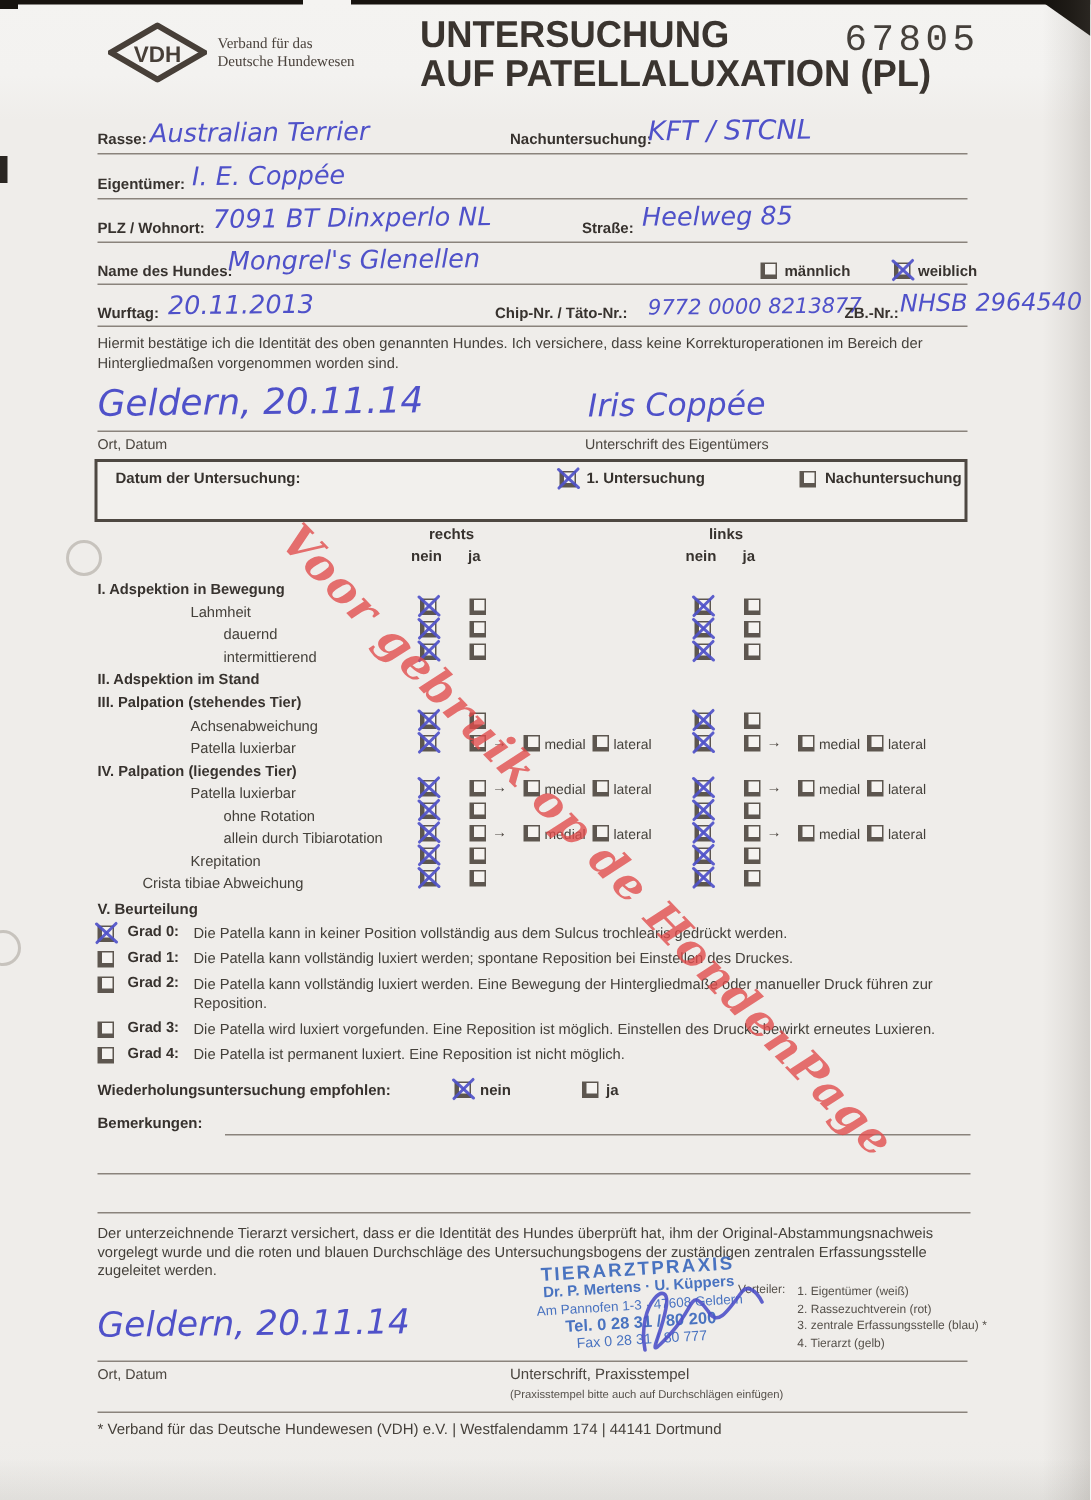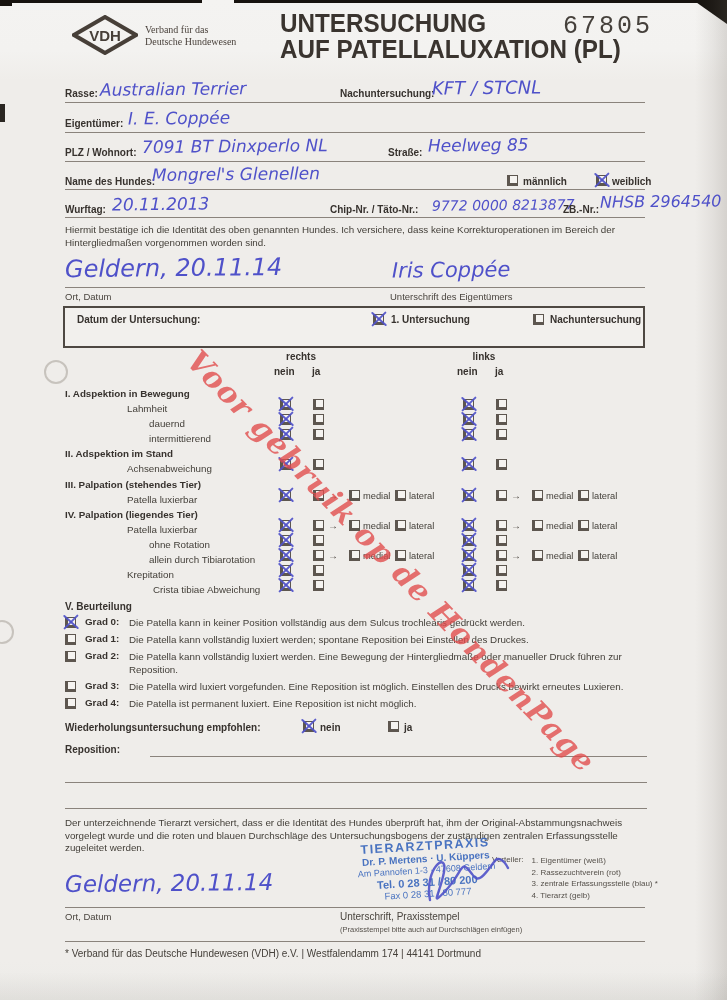--- a/index.html
+++ b/index.html
@@ -147,29 +147,29 @@
   <span class="lbl" style="left:312px;top:366px;">ja</span>
   <span class="lbl" style="left:457px;top:366px;">nein</span>
   <span class="lbl" style="left:495px;top:366px;">ja</span>
 
   <div id="exam-rows">
       <div class="exam-row"><span class="exam-sec" style="margin-left: 0px;">I. Adspektion in Bewegung</span></div>
       <div class="exam-row"><span class="exam-lbl" style="margin-left: 62px;">Lahmheit</span><span class="cb checked" style="left: 215px;"></span><span class="cb" style="left: 248px;"></span><span class="cb checked" style="left: 398px;"></span><span class="cb" style="left: 431px;"></span></div>
       <div class="exam-row"><span class="exam-lbl" style="margin-left: 84px;">dauernd</span><span class="cb checked" style="left: 215px;"></span><span class="cb" style="left: 248px;"></span><span class="cb checked" style="left: 398px;"></span><span class="cb" style="left: 431px;"></span></div>
       <div class="exam-row"><span class="exam-lbl" style="margin-left: 84px;">intermittierend</span><span class="cb checked" style="left: 215px;"></span><span class="cb" style="left: 248px;"></span><span class="cb checked" style="left: 398px;"></span><span class="cb" style="left: 431px;"></span></div>
       <div class="exam-row"><span class="exam-sec" style="margin-left: 0px;">II. Adspektion im Stand</span></div>
+      <div class="exam-row"><span class="exam-sec" style="margin-left: 0px;">III. Palpation (stehendes Tier)</span></div>
       <div class="exam-row"><span class="exam-lbl" style="margin-left: 62px;">Achsenabweichung</span><span class="cb checked" style="left: 215px;"></span><span class="cb" style="left: 248px;"></span><span class="cb checked" style="left: 398px;"></span><span class="cb" style="left: 431px;"></span></div>
-      <div class="exam-row"><span class="exam-sec" style="margin-left: 0px;">III. Palpation (stehendes Tier)</span></div>
       <div class="exam-row"><span class="exam-lbl" style="margin-left: 62px;">Patella luxierbar</span><span class="cb checked" style="left: 215px;"></span><span class="cb" style="left: 248px;"></span><span class="arrow" style="left: 263px;">→</span><span class="cb" style="left: 284px;"></span><span class="sml" style="left: 298px;">medial</span><span class="cb" style="left: 330px;"></span><span class="sml" style="left: 344px;">lateral</span><span class="cb checked" style="left: 398px;"></span><span class="cb" style="left: 431px;"></span><span class="arrow" style="left: 446px;">→</span><span class="cb" style="left: 467px;"></span><span class="sml" style="left: 481px;">medial</span><span class="cb" style="left: 513px;"></span><span class="sml" style="left: 527px;">lateral</span></div>
       <div class="exam-row"><span class="exam-sec" style="margin-left: 0px;">IV. Palpation (liegendes Tier)</span></div>
       <div class="exam-row"><span class="exam-lbl" style="margin-left: 62px;">Patella luxierbar</span><span class="cb checked" style="left: 215px;"></span><span class="cb" style="left: 248px;"></span><span class="arrow" style="left: 263px;">→</span><span class="cb" style="left: 284px;"></span><span class="sml" style="left: 298px;">medial</span><span class="cb" style="left: 330px;"></span><span class="sml" style="left: 344px;">lateral</span><span class="cb checked" style="left: 398px;"></span><span class="cb" style="left: 431px;"></span><span class="arrow" style="left: 446px;">→</span><span class="cb" style="left: 467px;"></span><span class="sml" style="left: 481px;">medial</span><span class="cb" style="left: 513px;"></span><span class="sml" style="left: 527px;">lateral</span></div>
       <div class="exam-row"><span class="exam-lbl" style="margin-left: 84px;">ohne Rotation</span><span class="cb checked" style="left: 215px;"></span><span class="cb" style="left: 248px;"></span><span class="cb checked" style="left: 398px;"></span><span class="cb" style="left: 431px;"></span></div>
       <div class="exam-row"><span class="exam-lbl" style="margin-left: 84px;">allein durch Tibiarotation</span><span class="cb checked" style="left: 215px;"></span><span class="cb" style="left: 248px;"></span><span class="arrow" style="left: 263px;">→</span><span class="cb" style="left: 284px;"></span><span class="sml" style="left: 298px;">medial</span><span class="cb" style="left: 330px;"></span><span class="sml" style="left: 344px;">lateral</span><span class="cb checked" style="left: 398px;"></span><span class="cb" style="left: 431px;"></span><span class="arrow" style="left: 446px;">→</span><span class="cb" style="left: 467px;"></span><span class="sml" style="left: 481px;">medial</span><span class="cb" style="left: 513px;"></span><span class="sml" style="left: 527px;">lateral</span></div>
       <div class="exam-row"><span class="exam-lbl" style="margin-left: 62px;">Krepitation</span><span class="cb checked" style="left: 215px;"></span><span class="cb" style="left: 248px;"></span><span class="cb checked" style="left: 398px;"></span><span class="cb" style="left: 431px;"></span></div>
-      <div class="exam-row"><span class="exam-lbl" style="margin-left: 88px;">Crista tibiae Abweichung</span><span class="cb checked" style="left: 215px;"></span><span class="cb" style="left: 248px;"></span><span class="cb checked" style="left: 398px;"></span><span class="cb" style="left: 431px;"></span></div>
+      <div class="exam-row"><span class="exam-lbl" style="margin-left: 30px;">Crista tibiae Abweichung</span><span class="cb checked" style="left: 215px;"></span><span class="cb" style="left: 248px;"></span><span class="cb checked" style="left: 398px;"></span><span class="cb" style="left: 431px;"></span></div>
     </div>
 
   <span class="lbl" style="left:65px;top:601px;">V. Beurteilung</span>
   <div id="grades">
       <div class="grade-row">
         <span class="cb checked"></span>
         <span class="grade-lbl">Grad 0:</span>
         <div class="grade-txt">Die Patella kann in keiner Position vollständig aus dem Sulcus trochlearis gedrückt werden.</div>
       </div>
       <div class="grade-row">
@@ -193,21 +193,21 @@
         <div class="grade-txt">Die Patella ist permanent luxiert. Eine Reposition ist nicht möglich.</div>
       </div>
     </div>
 
   <span class="lbl" style="left:65px;top:722px;">Wiederholungsuntersuchung empfohlen:</span>
   <span class="cb checked" style="left:303px;top:721px;"></span>
   <span class="lbl" style="left:320px;top:722px;">nein</span>
   <span class="cb" style="left:388px;top:721px;"></span>
   <span class="lbl" style="left:404px;top:722px;">ja</span>
 
-  <span class="lbl" style="left:65px;top:744px;">Reposition:</span>
+  <span class="lbl" style="left:65px;top:744px;">Bemerkungen:</span>
   <div class="rule" style="left:150px;top:756px;width:497px;"></div>
   <div class="rule" style="left:65px;top:782px;width:582px;"></div>
   <div class="rule" style="left:65px;top:808px;width:582px;"></div>
 
   <div class="para" style="left:65px;top:817px;width:585px;">Der unterzeichnende Tierarzt  versichert, dass er die Identität des Hundes überprüft hat, ihm der Original-Abstammungsnachweis vorgelegt wurde und die roten und blauen Durchschläge des Untersuchungsbogens der zuständigen zentralen Erfassungsstelle zugeleitet werden.</div>
 
   <div class="stamp">
     <div class="s1">TIERARZTPRAXIS</div>
     <div class="s2">Dr. P. Mertens · U. Küppers</div>
     <div class="s3">Am Pannofen 1-3 · 47608 Geldern</div>

